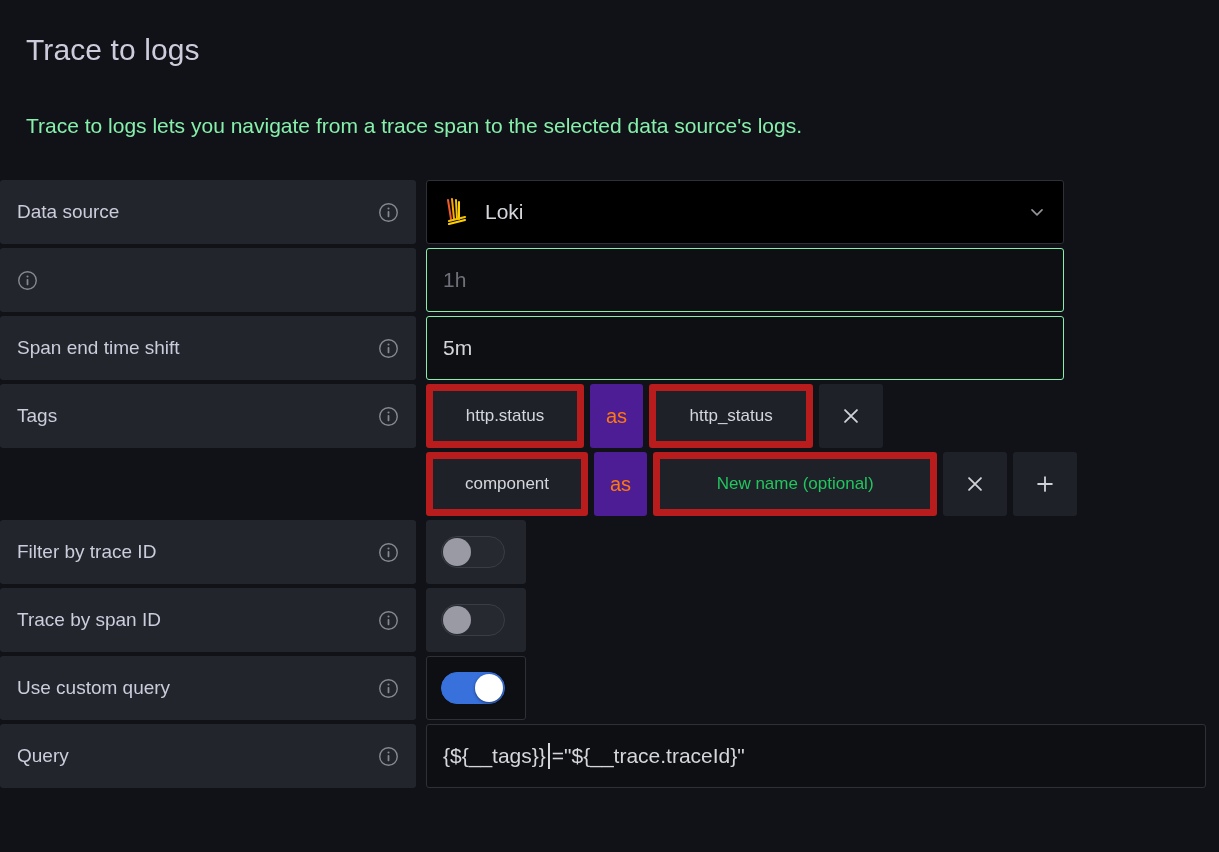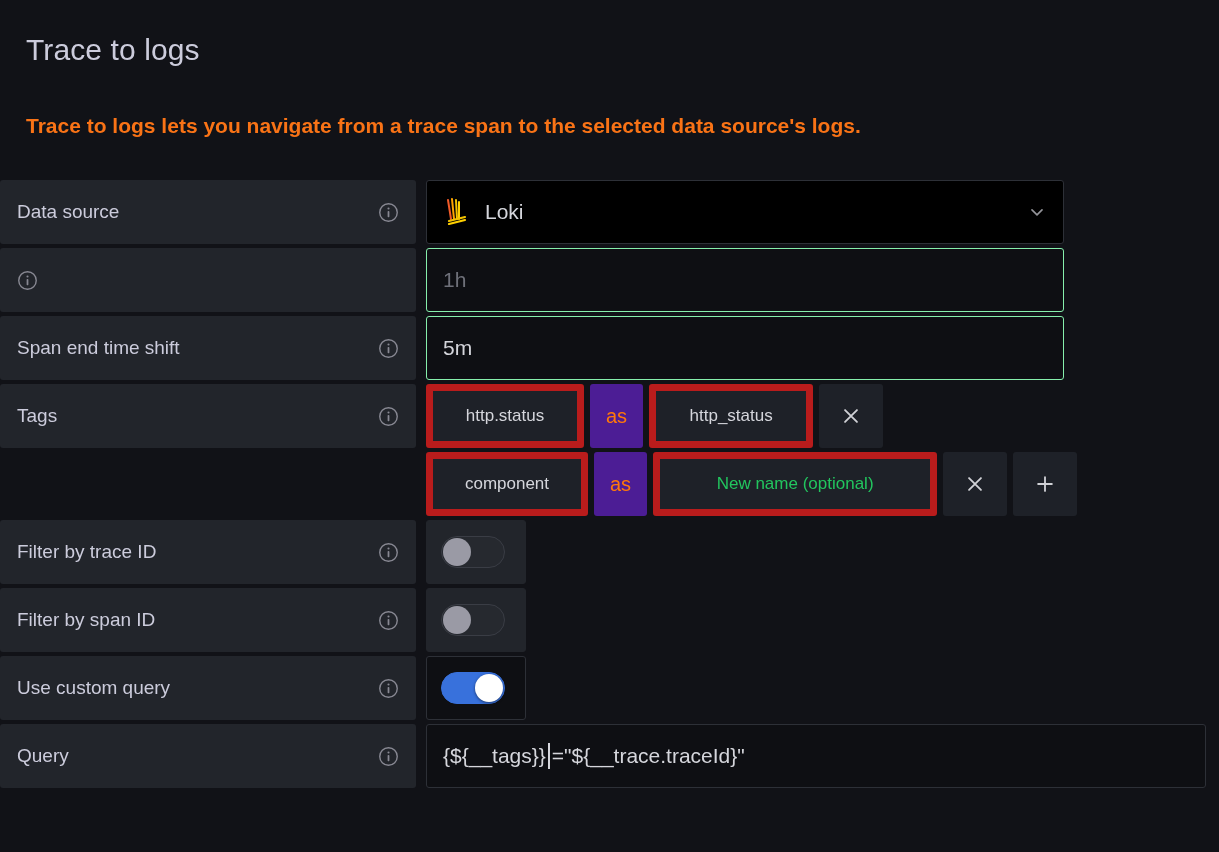--- a/index.html
+++ b/index.html
@@ -31,22 +31,22 @@
     color: #ccccdc;
     letter-spacing: 0.1px;
     line-height: 40px;
   }
 
   .section-desc {
     position: absolute;
     left: 26px;
     top: 110px;
     font-size: 21px;
-    font-weight: 700;
-    color: #f97316;
+    font-weight: 400;
+    color: #86efac;
     line-height: 32px;
     white-space: nowrap;
   }
 
   
   .form {
     position: absolute;
     left: 0;
     top: 180px;
     width: 1219px;
@@ -359,21 +359,21 @@
         <div class="toggle-wrap off">
           <span class="switch off">
             <span class="knob"></span>
           </span>
         </div>
       </div>
     </div>
 
     <div class="row">
       <div class="label">
-        <span class="label-text">Filter by span ID</span>
+        <span class="label-text">Trace by span ID</span>
         <svg class="info-icon" viewBox="0 0 24 24">
           <circle cx="12" cy="12" r="10" fill="none" stroke="#9a9aa5" stroke-width="1.6"></circle>
           <circle cx="12" cy="7.4" r="1.2" fill="#9a9aa5"></circle>
           <rect x="11" y="10.4" width="2" height="7" rx="0.8" fill="#9a9aa5"></rect>
         </svg>
       </div>
       <div class="fields">
         <div class="toggle-wrap off">
           <span class="switch off">
             <span class="knob"></span>

